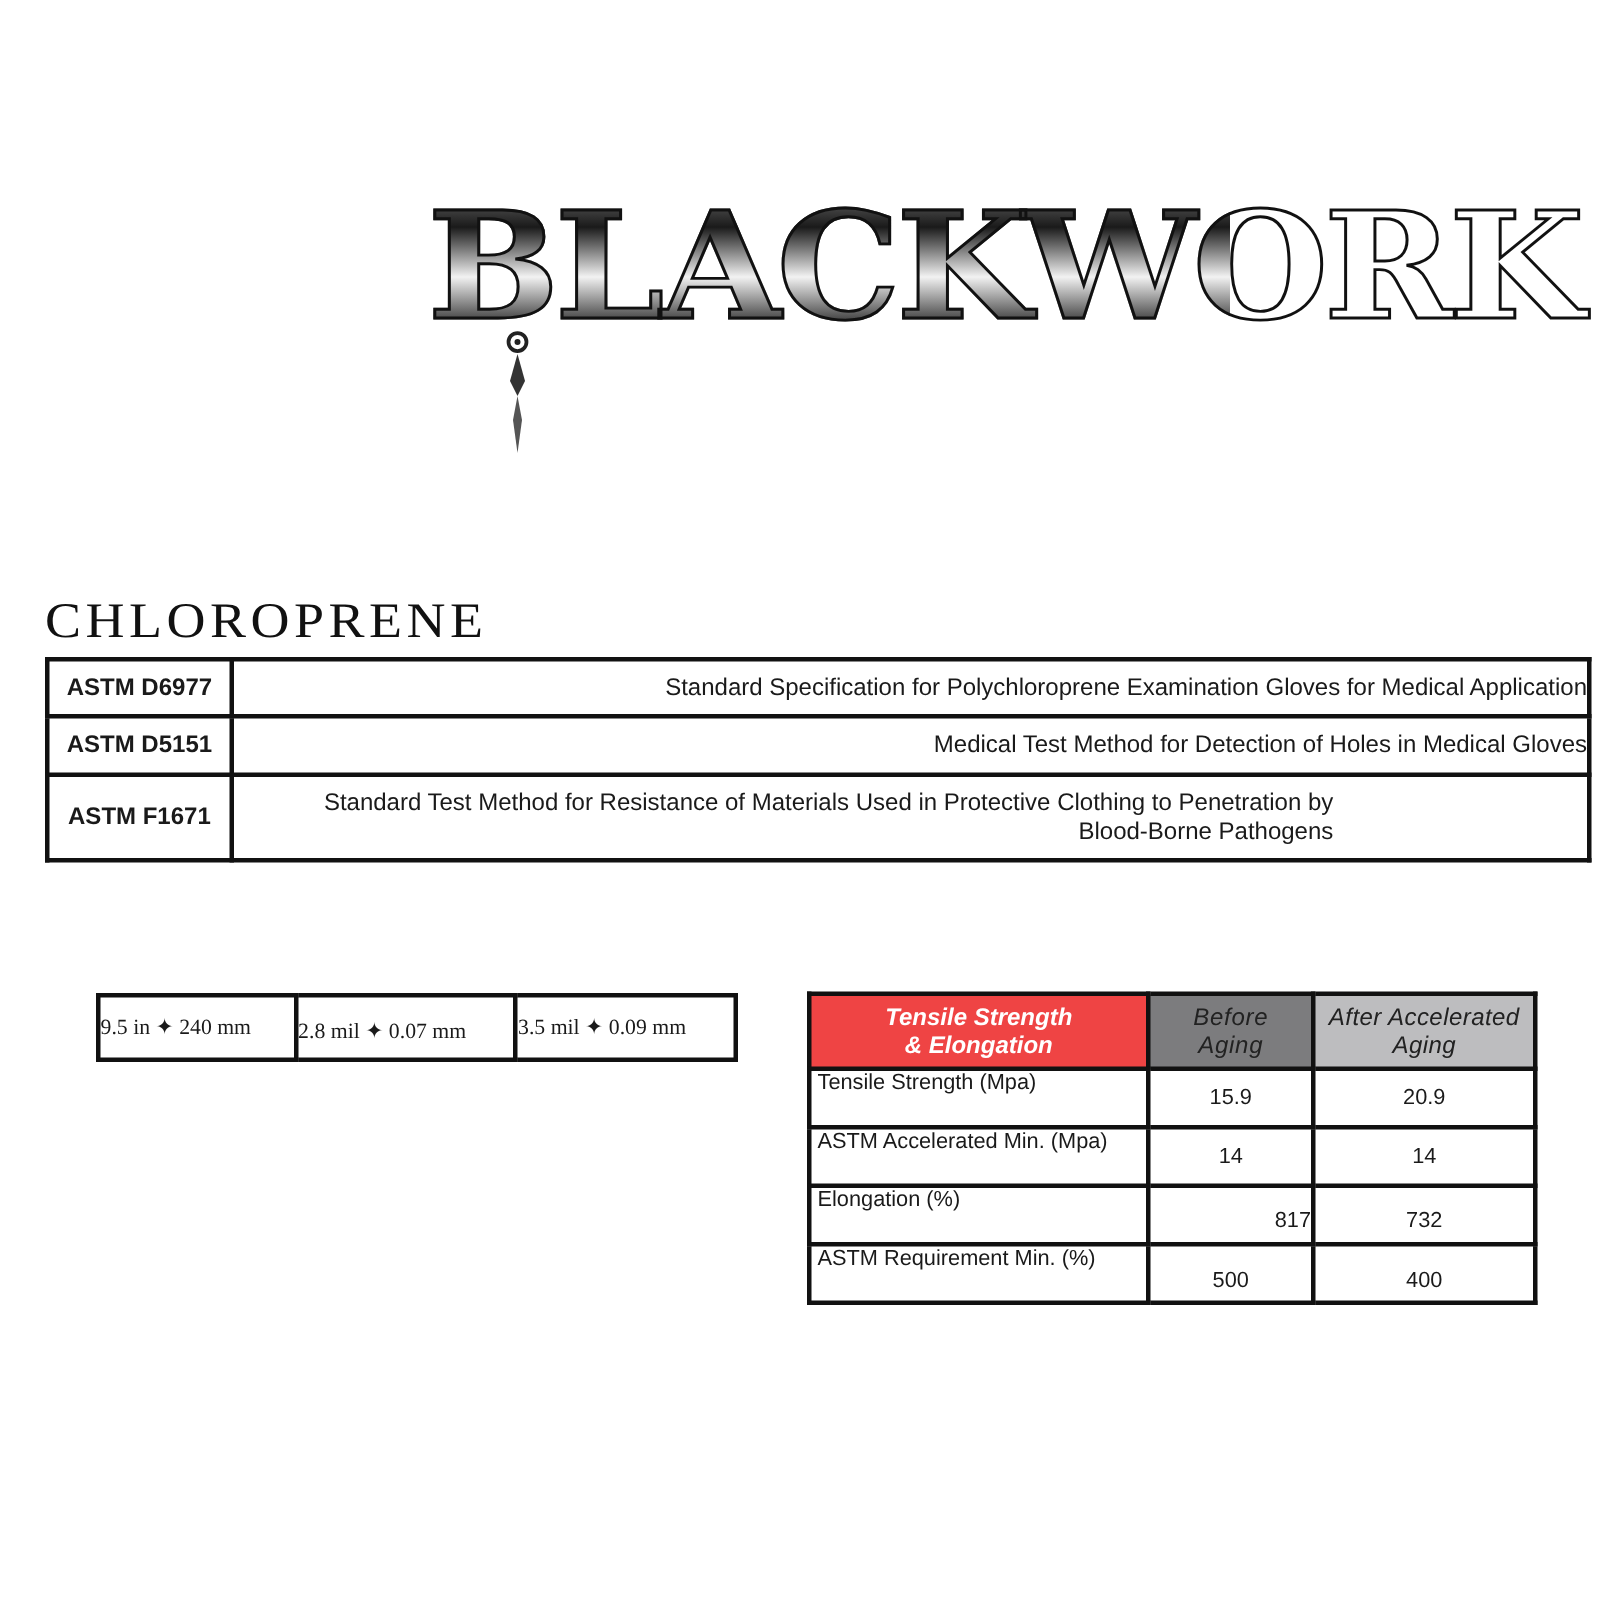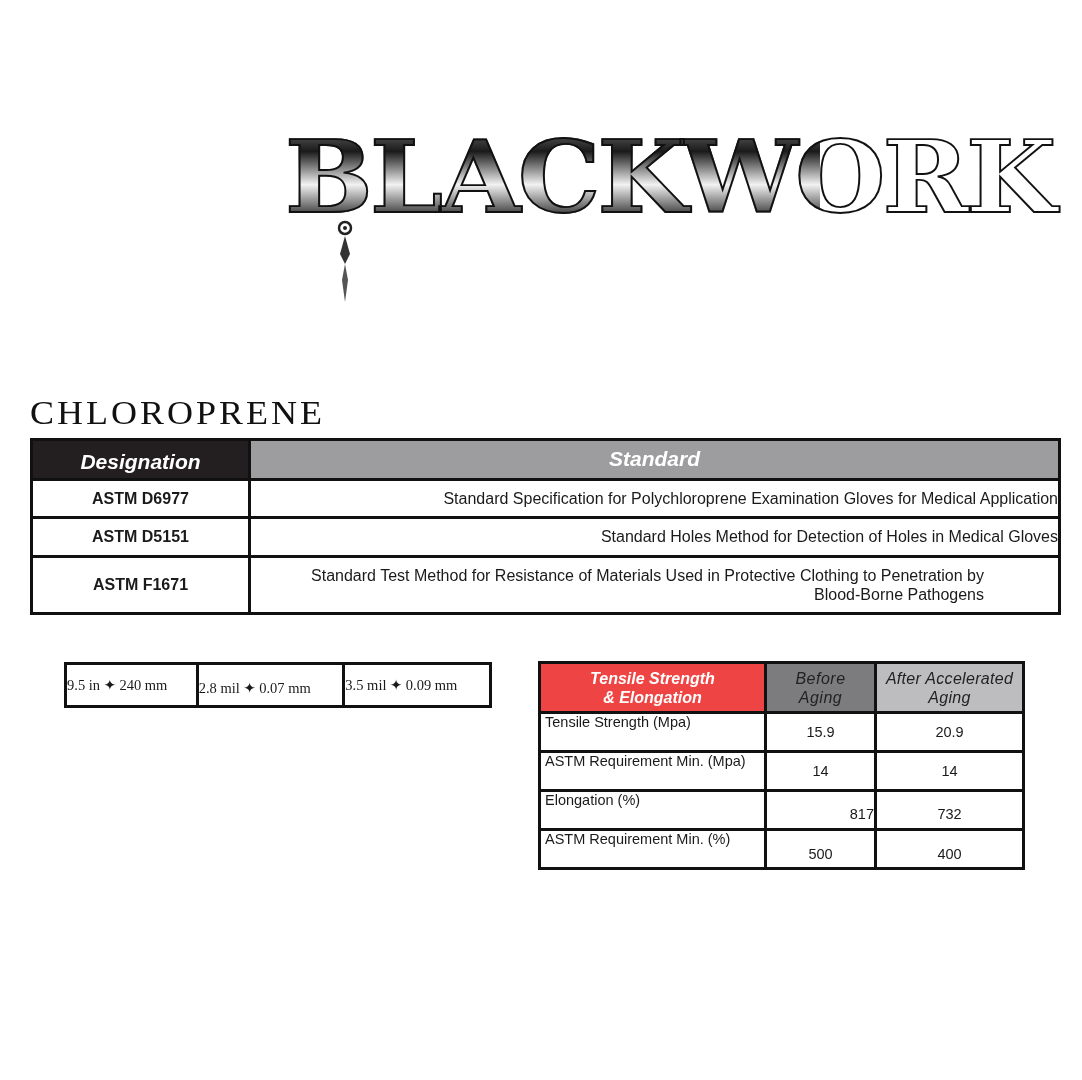--- a/index.html
+++ b/index.html
@@ -68,31 +68,27 @@
     <circle cx="8" cy="8" r="2" fill="#222"></circle>
     <path d="M8 16 L13 34 L8 44 L3 34 Z" fill="#333"></path>
     <path d="M8 44 L11 60 L8 82 L5 60 Z" fill="#555"></path>
   </svg>
 </div>
 
 <div class="product-title">CHLOROPRENE</div>
 
 <table class="std-table">
   <tbody>
-      <tr>
-    <th class="desig">Designation</th>
-    <th class="std">Standard</th>
-  </tr>
   <tr class="r1">
     <td class="code">ASTM D6977</td>
     <td class="desc">Standard Specification for Polychloroprene Examination Gloves for Medical Application</td>
   </tr>
   <tr class="r2">
     <td class="code">ASTM D5151</td>
-    <td class="desc">Standard Holes Method for Detection of Holes in Medical Gloves</td>
+    <td class="desc">Medical Test Method for Detection of Holes in Medical Gloves</td>
   </tr>
   <tr class="r3">
     <td class="code">ASTM F1671</td>
     <td class="desc">
           <span style="display:block;max-width:720px;line-height:19px;">Standard Test Method for Resistance of Materials Used in Protective Clothing to Penetration by Blood-Borne Pathogens</span>
         </td>
   </tr>
 </tbody>
   </table>
 
@@ -121,21 +117,21 @@
       <div>After Accelerated</div>
       <div>Aging</div>
     </th>
   </tr>
   <tr>
     <td class="lbl">Tensile Strength (Mpa)</td>
     <td class="val">15.9</td>
     <td class="val">20.9</td>
   </tr>
   <tr>
-    <td class="lbl">ASTM Requirement Min. (Mpa)</td>
+    <td class="lbl">ASTM Accelerated Min. (Mpa)</td>
     <td class="val">14</td>
     <td class="val">14</td>
   </tr>
   <tr>
     <td class="lbl">Elongation (%)</td>
     <td class="val" style="padding-top:8px;text-align:right;">817</td>
     <td class="val" style="padding-top:8px;">732</td>
   </tr>
   <tr>
     <td class="lbl">ASTM Requirement Min. (%)</td>

